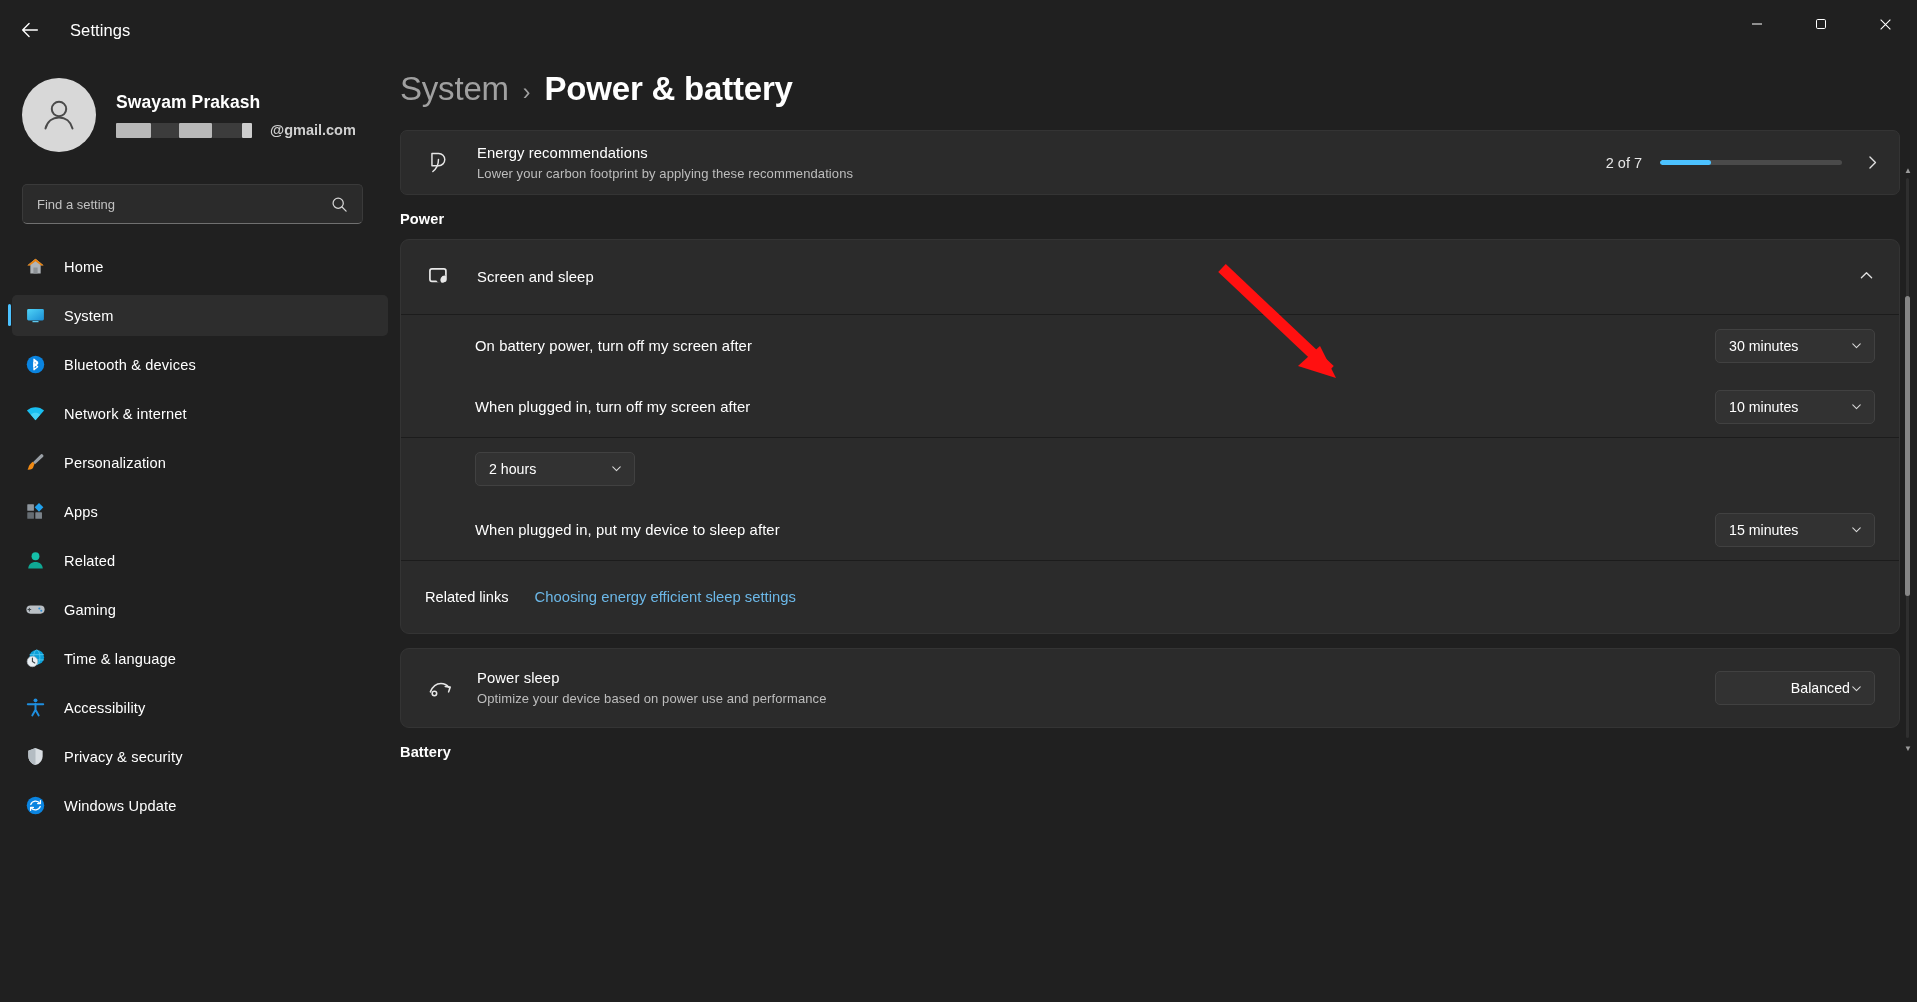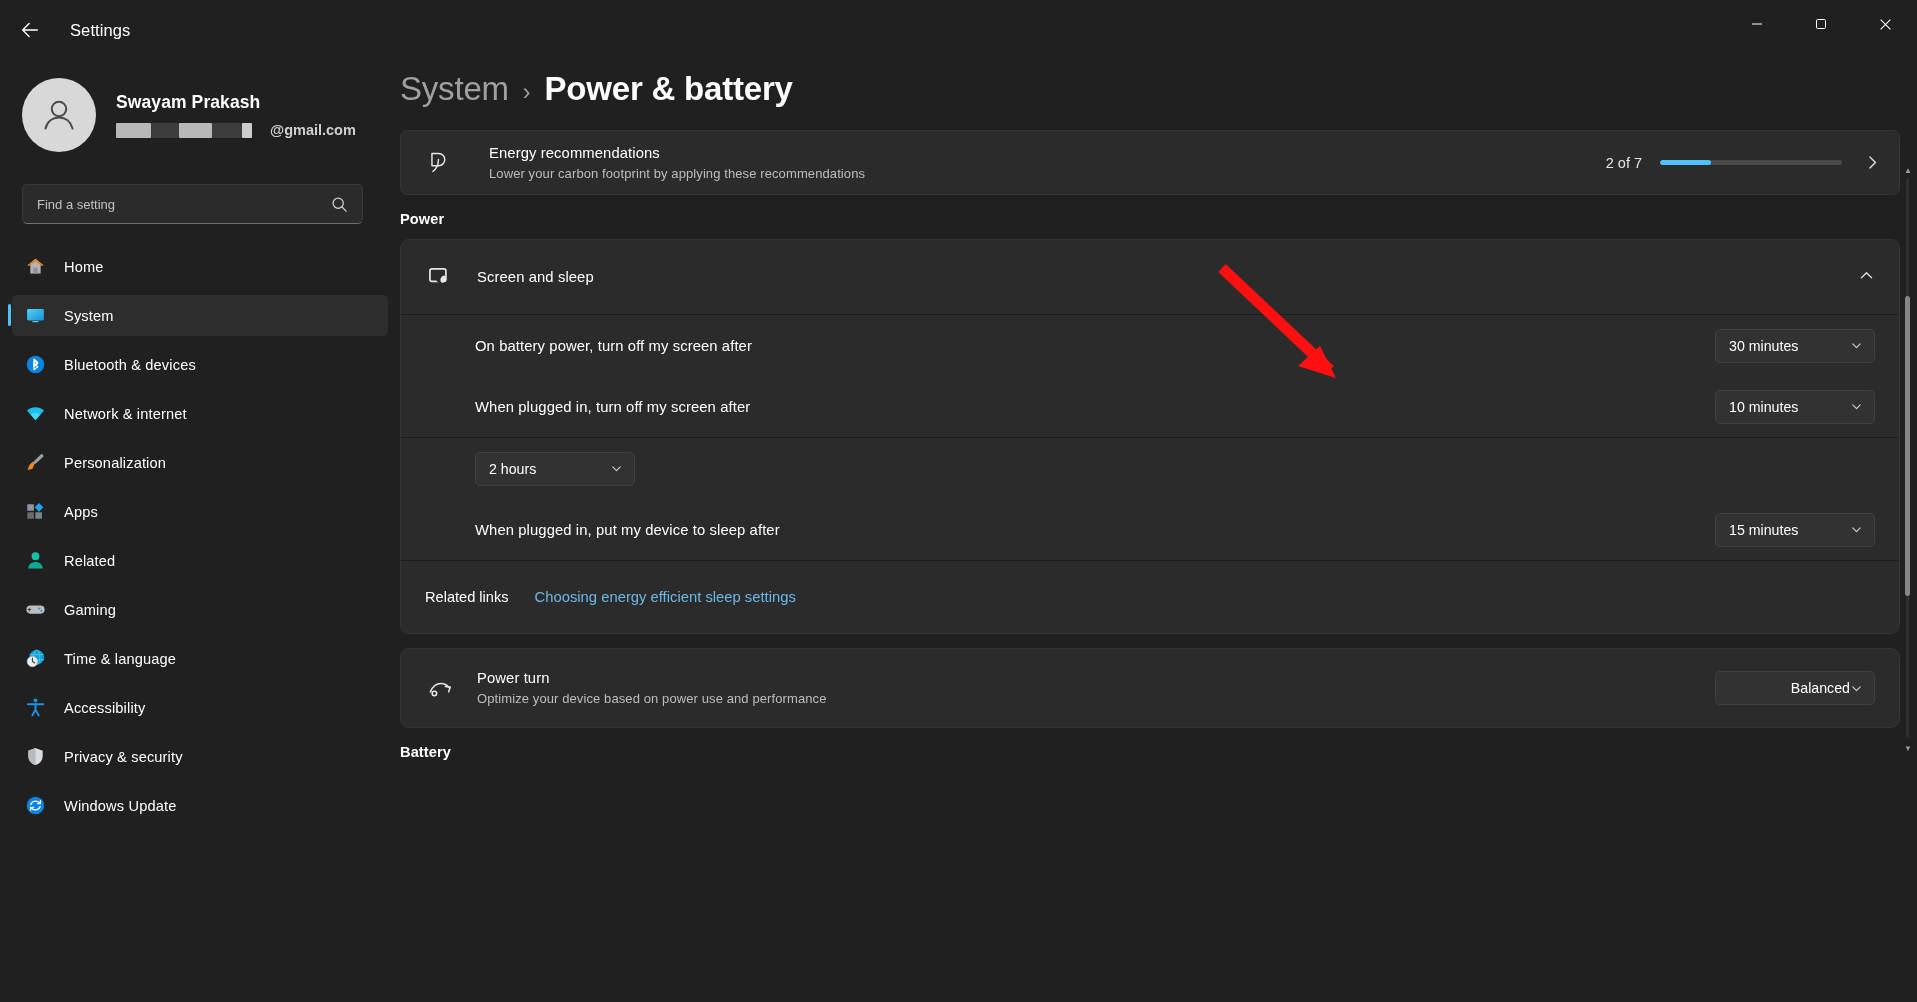--- a/index.html
+++ b/index.html
@@ -64,21 +64,21 @@
   .content{ position:absolute; left:0; top:70px; width:1500px; height:872px; }
 
   .card{ background:#2b2b2b; border:1px solid #343434; border-radius:9px; margin-bottom:14px; }
   .row-ico{ width:30px; flex:0 0 30px; display:flex; align-items:center; justify-content:center; margin-right:22px; }
   .row-text{ flex:1; }
   .row-title{ font-size:14.8px; color:#ffffff; letter-spacing:.1px; }
   .row-sub{ font-size:13px; color:#bdbdbd; margin-top:5px; letter-spacing:.1px; }
 
   
   .energy-card{ background:#2b2b2b; border:1px solid #343434; border-radius:7px; height:65px; display:flex;
-                align-items:center; padding:0 18px 0 24px; overflow:hidden;gap:12px; }
+                align-items:center; padding:0 18px 0 24px; overflow:hidden; }
   .energy-right{ display:flex; align-items:center; }
   .energy-count{ font-size:14.5px; color:#e6e6e6; margin-right:18px; }
   .pbar{ width:182px; height:5px; background:#4a4a4a; border-radius:3px; overflow:hidden; }
   .pbar-fill{ height:5px; background:#4cc2ff; border-radius:3px; }
   .chev-right{ margin-left:22px; display:flex; align-items:center; }
 
   .section-head{ font-size:14.6px; font-weight:bold; color:#ffffff; margin:16px 0 12px 0; letter-spacing:.1px; }
 
   .expander-head{ display:flex; align-items:center; padding:0 24px; height:74px; cursor:pointer; }
   .sub-row{ display:flex; align-items:center; padding:0 24px 0 74px; height:61px; }
@@ -423,21 +423,21 @@
       <div class="card">
         <div class="powermode-row">
           <div class="row-ico">
             <svg width="27" height="27" viewBox="0 0 24 24">
               <path d="M3.0 15.0c2.0-4.8 5.6-7.4 9.4-7.4 2.9 0 5.4 1.3 7.0 3.4" fill="none" stroke="#e6e6e6" stroke-width="1.4" stroke-linecap="round"></path>
               <path d="M16.2 10.2l4.4 0.6-1.4 4.2" fill="none" stroke="#e6e6e6" stroke-width="1.4" stroke-linecap="round" stroke-linejoin="round"></path>
               <circle cx="6.6" cy="16.4" r="2.0" fill="none" stroke="#e6e6e6" stroke-width="1.4"></circle>
             </svg>
           </div>
           <div class="row-text">
-            <div class="row-title">Power turn</div>
+            <div class="row-title">Power sleep</div>
             <div class="row-sub">Optimize your device based on power use and performance</div>
           </div>
           <div class="combo combo-wide">
             <span class="combo-val">Balanced</span>
             <svg width="13" height="13" viewBox="0 0 16 16">
               <path d="M3.4 6.0L8 10.6l4.6-4.6" fill="none" stroke="#d8d8d8" stroke-width="1.3" stroke-linecap="round" stroke-linejoin="round"></path>
             </svg>
           </div>
         </div>
       </div>

